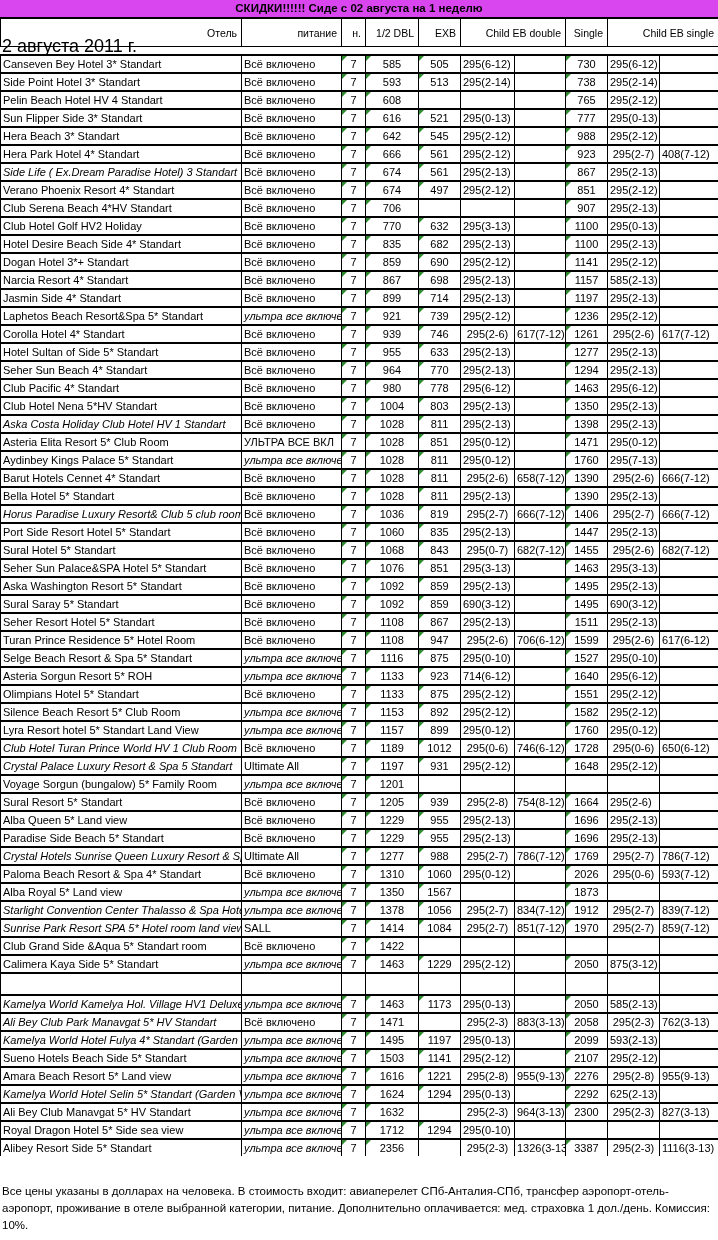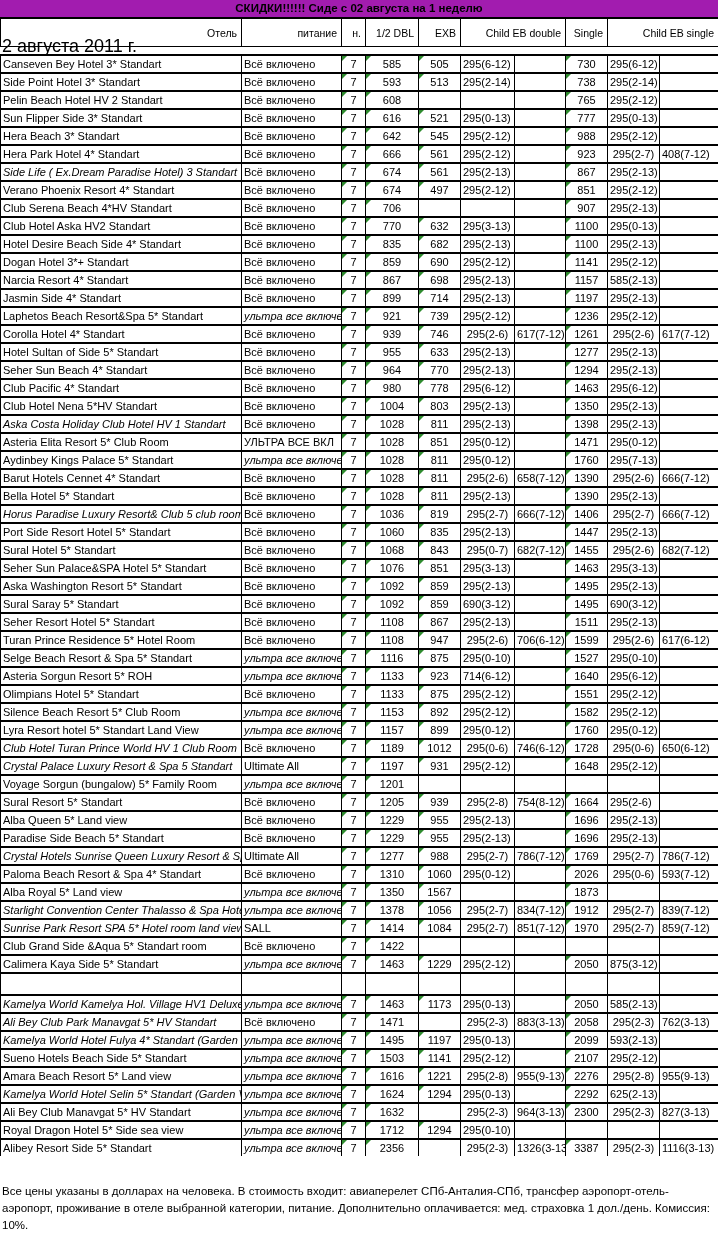--- a/index.html
+++ b/index.html
@@ -1,17 +1,17 @@
 <!DOCTYPE html>
 <html><head>
 <meta charset="utf-8">
 <style>
   html, body { margin:0; padding:0; background:#fff; }
   body { width:718px; height:1240px; overflow:hidden; font-family:"Liberation Sans", sans-serif; font-size:11px; color:#000; }
-  .banner { position:absolute; left:0; top:0; width:718px; height:17px; background:#a21caf; border-bottom:1px solid #000;
+  .banner { position:absolute; left:0; top:0; width:718px; height:17px; background:#d946ef; border-bottom:1px solid #000;
             text-align:center; font-weight:bold; font-size:11.5px; line-height:17px; }
   table { position:absolute; left:0; border-collapse:collapse; table-layout:fixed; width:718px; }
   #hdr { top:18px; }
   #hdr td { height:19px; border:1px solid #000; text-align:right; font-size:10.5px; padding:4px; }
   .date { position:absolute; left:2px; top:38px; font-size:18px; line-height:16px; }
   #rows { top:54px; }
   #rows td { height:16px; border-left:1px solid #000; border-right:1px solid #000; border-top:2px solid #000; padding:0 2px;
              white-space:nowrap; overflow:hidden; line-height:16px; font-size:11px; position:relative; }
   #rows tr.gap td { border-top:2px solid #000; height:20px; }
   td.num { text-align:center; font-size:12px; }
@@ -87,21 +87,21 @@
         <td class="num mark">7</td>
         <td class="num mark">593</td>
         <td class="num mark">513</td>
         <td class="kids">295(2-14)</td>
         <td class="kids"></td>
         <td class="num mark">738</td>
         <td class="kids">295(2-14)</td>
         <td class="kids"></td>
       </tr>
       <tr>
-        <td class="hotel">Pelin Beach Hotel HV 2 Standart</td>
+        <td class="hotel">Pelin Beach Hotel HV 4 Standart</td>
         <td class="meal">Всё включено</td>
         <td class="num mark">7</td>
         <td class="num mark">608</td>
         <td class="num"></td>
         <td class="kids"></td>
         <td class="kids"></td>
         <td class="num mark">765</td>
         <td class="kids">295(2-12)</td>
         <td class="kids"></td>
       </tr>
@@ -171,21 +171,21 @@
         <td class="num mark">7</td>
         <td class="num mark">706</td>
         <td class="num"></td>
         <td class="kids"></td>
         <td class="kids"></td>
         <td class="num mark">907</td>
         <td class="kids">295(2-13)</td>
         <td class="kids"></td>
       </tr>
       <tr>
-        <td class="hotel">Club Hotel Aska HV2 Standart</td>
+        <td class="hotel">Club Hotel Golf HV2 Holiday</td>
         <td class="meal">Всё включено</td>
         <td class="num mark">7</td>
         <td class="num mark">770</td>
         <td class="num mark">632</td>
         <td class="kids">295(3-13)</td>
         <td class="kids"></td>
         <td class="num mark">1100</td>
         <td class="kids">295(0-13)</td>
         <td class="kids"></td>
       </tr>

